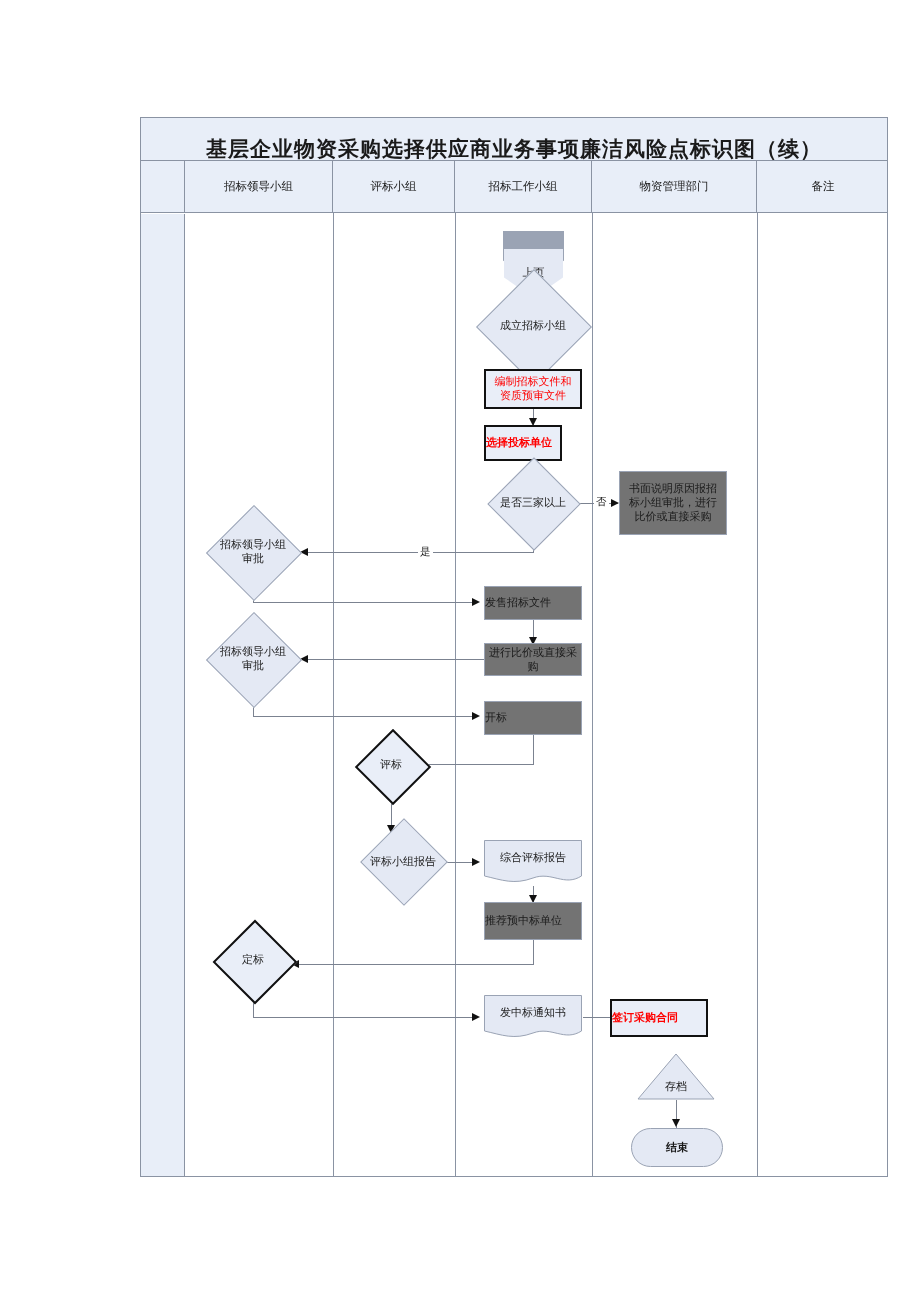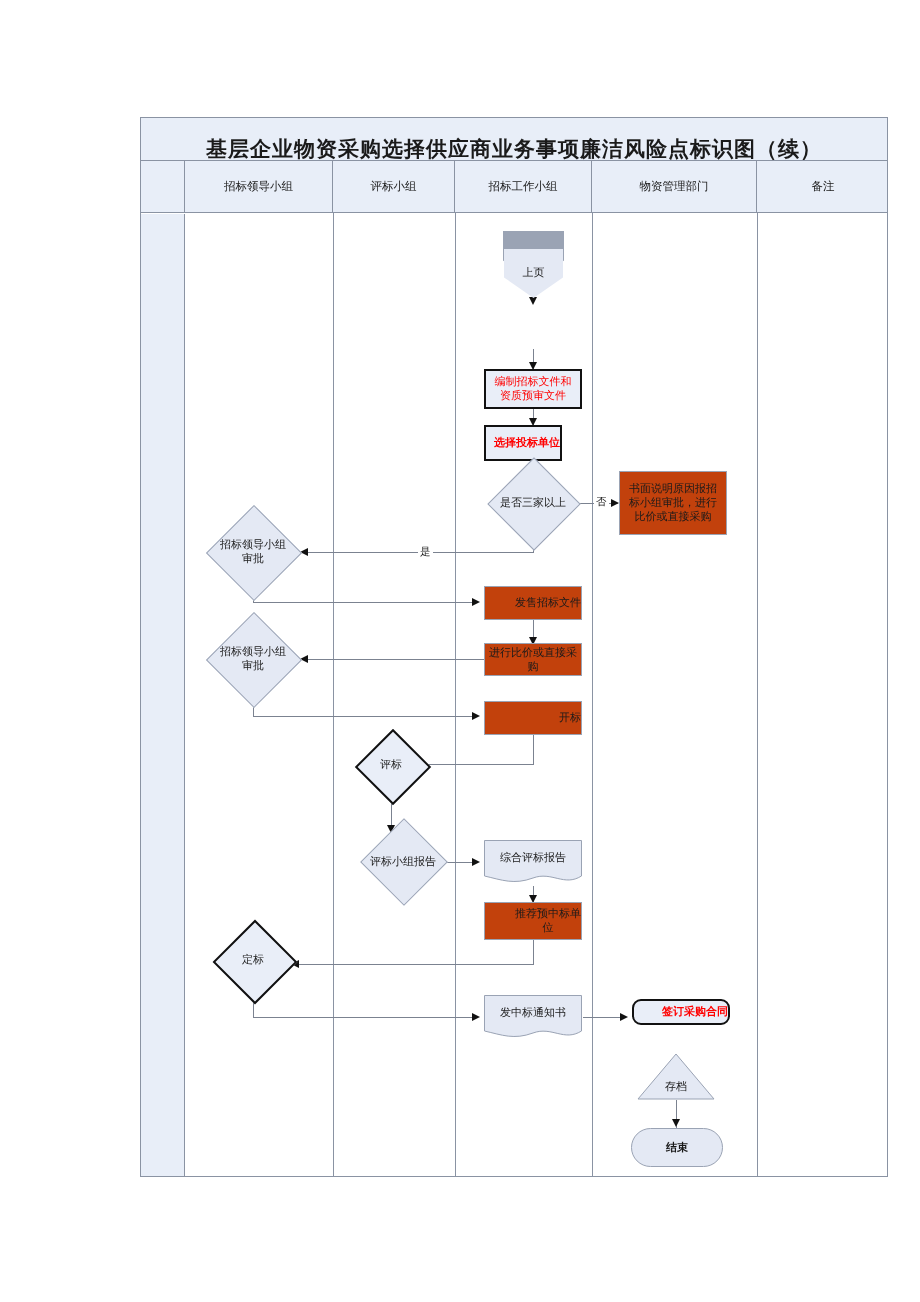--- a/index.html
+++ b/index.html
@@ -21,25 +21,25 @@
   #hdr-row{left:140px;top:161px;width:748px;height:52px;background:#e8eef8;border:1px solid #8a93a3;border-top:none;}
   .hdr-cell{position:absolute;top:0;height:100%;display:flex;align-items:center;justify-content:center;
     font-size:11.5px;color:#1a1a1a;border-right:1px solid #8a93a3;box-sizing:border-box;}
   .hdr-cell.last{border-right:none;}
 
   #body-frame{left:140px;top:213px;width:748px;height:964px;border:1px solid #8a93a3;border-top:none;background:#ffffff;}
   #gutter-col{left:141px;top:214px;width:44px;height:962px;background:#e8eef8;border-right:1px solid #8a93a3;}
   .vdiv{position:absolute;top:213px;width:0;height:964px;border-left:1px solid #8a93a3;}
 
   
-  .shape{position:absolute;box-sizing:border-box;display:flex;align-items:center;justify-content:flex-end;
+  .shape{position:absolute;box-sizing:border-box;display:flex;align-items:center;justify-content:flex-start;
     text-align:center;color:#1a1a1a;font-size:11px;line-height:1.25;z-index:5;
     font-family:"Liberation Serif","DejaVu Serif",serif;}
 
-  .proc{background:#c2410c;border:1px solid #9aa3b4;}
+  .proc{background:#737373;border:1px solid #9aa3b4;}
   .proc-bold{background:#e9eef8;border:2.5px solid #111111;}
   .red{color:#ff0000;}
   .bold-txt{font-weight:bold;}
 
   
   .dia{position:absolute;z-index:5;}
   .dia .face{position:absolute;inset:0;background:#e4e9f4;border:1px solid #9aa3b4;
     transform:rotate(45deg);transform-origin:center;}
   .dia.thick .face{border:2.5px solid #111111;background:#e9eef8;}
   .dia .lbl{position:absolute;inset:0;display:flex;align-items:center;justify-content:center;
@@ -164,20 +164,24 @@
   <div class="ah right" style="left:620px;top:1012.5px;"></div>
 
   <div class="ln v" style="left:676px;top:1100px;height:28px;"></div>
   <div class="ah down" style="left:671.5px;top:1119px;"></div>
 
   <div class="penta-bd" style="left:503px;top:231px;width:61px;height:51px;"></div>
   <div class="penta" style="left:504px;top:232px;width:59px;height:49px;">
     <div class="pt">上页</div>
   </div>
 
+  <div class="dia" style="left:468px;top:303px;width:130px;height:46px;">
+    <div class="face" style="left:25px;top:-17px;width:80px;height:80px;"></div>
+    <div class="lbl">成立招标小组</div>
+  </div>
 
   <div class="shape proc-bold red" style="left:484px;top:369px;width:98px;height:40px;padding:2px 6px;">
     <span>编制招标文件和资质预审文件</span>
   </div>
 
   <div class="shape proc-bold red bold-txt" style="left:484px;top:425px;width:78px;height:36px;">
     <span>选择投标单位</span>
   </div>
 
   <div class="dia" style="left:482px;top:481px;width:102px;height:44px;">
@@ -221,37 +225,37 @@
     <div class="lbl">评标小组报告</div>
   </div>
 
   <div class="docsh" style="left:484px;top:840px;width:98px;height:46px;">
     <svg width="98" height="46" viewBox="0 0 98 46">
       <path d="M0.5 0.5 H97.5 V36 C80 47 68 31 49 38 C30 45 18 40 0.5 36 Z" fill="#e4e9f4" stroke="#9aa3b4" stroke-width="1"></path>
     </svg>
     <div class="dl">综合评标报告</div>
   </div>
 
-  <div class="shape proc" style="left:484px;top:902px;width:98px;height:38px;padding-left:30px;">
+  <div class="shape proc" style="left:484px;top:902px;width:98px;height:38px;">
     <span>推荐预中标单位</span>
   </div>
 
   <div class="dia thick" style="left:209px;top:932px;width:88px;height:56px;">
     <div class="face" style="left:16px;top:0px;width:56px;height:56px;"></div>
     <div class="lbl red">定标</div>
   </div>
 
   <div class="docsh" style="left:484px;top:995px;width:98px;height:46px;">
     <svg width="98" height="46" viewBox="0 0 98 46">
       <path d="M0.5 0.5 H97.5 V36 C80 47 68 31 49 38 C30 45 18 40 0.5 36 Z" fill="#e4e9f4" stroke="#9aa3b4" stroke-width="1"></path>
     </svg>
     <div class="dl">发中标通知书</div>
   </div>
 
-  <div class="shape proc-bold red bold-txt" style="left:632px;top:999px;width:98px;height:26px;border-radius:9px;">
+  <div class="shape proc-bold red bold-txt" style="left:610px;top:999px;width:98px;height:38px;">
     <span>签订采购合同</span>
   </div>
 
   <div class="tri" style="left:637px;top:1053px;width:78px;height:47px;">
     <svg width="78" height="47" viewBox="0 0 78 47">
       <polygon points="39,1 77,46 1,46" fill="#e4e9f4" stroke="#9aa3b4" stroke-width="1"></polygon>
     </svg>
     <div class="tl">存档</div>
   </div>
 

